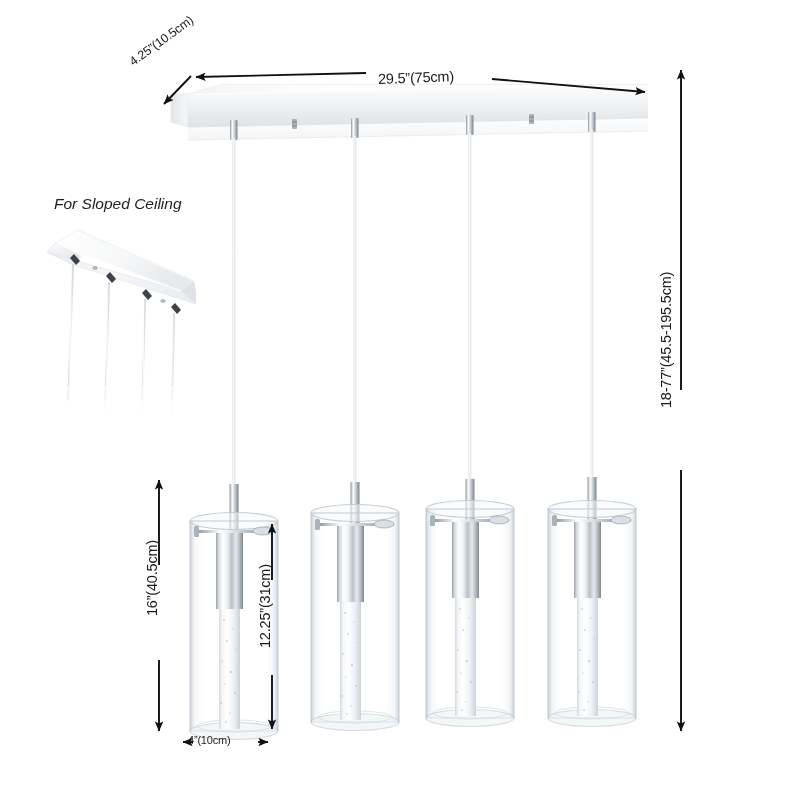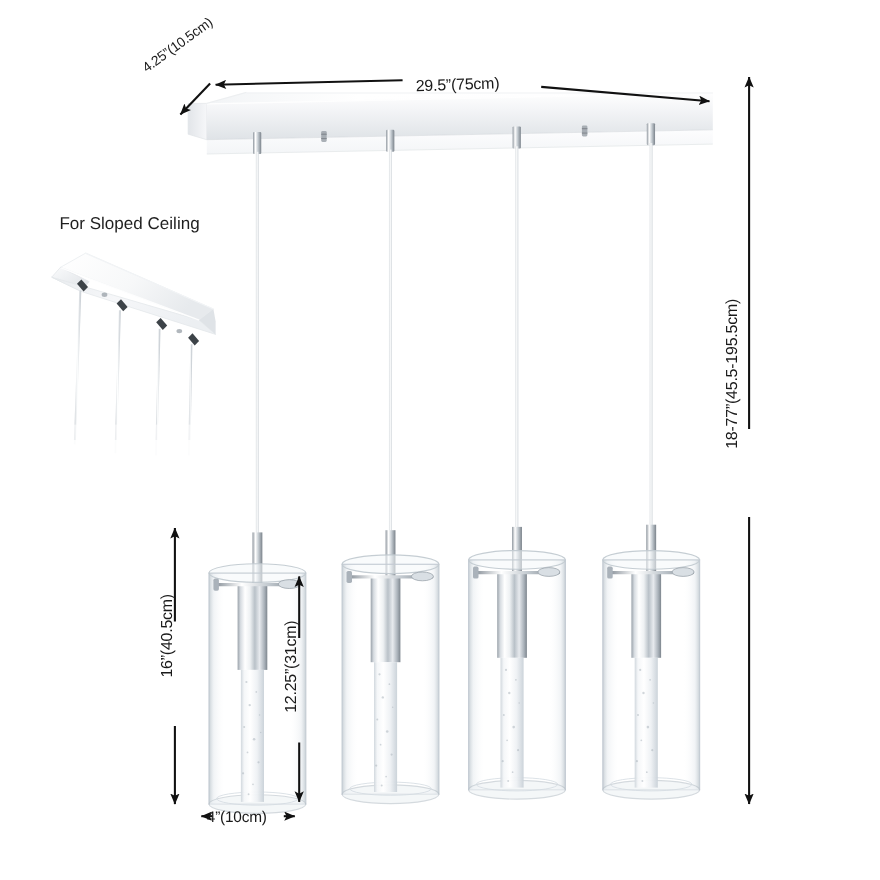--- a/index.html
+++ b/index.html
@@ -35,20 +35,21 @@
     letter-spacing: -0.2px;
   }
   .label-sloped {
     position: absolute;
     left: 54px;
     top: 195px;
     font-size: 15.5px;
     color: #1f1f1f;
     font-family: "Liberation Sans", sans-serif;
     white-space: nowrap;
+    font-style: italic;
   }
   .t-top {
     left: 378px;
     top: 71px;
     font-size: 14.5px;
     transform: rotate(-2.1deg);
     transform-origin: left center;
   }
   .t-depth {
     left: 131px;
@@ -74,21 +75,21 @@
   .t-1225 {
     left: 265px;
     top: 640px;
     font-size: 14.5px;
     transform: rotate(-90deg);
     transform-origin: left center;
   }
   .t-4 {
     left: 188px;
     top: 734px;
-    font-size: 14px;
+    font-size: 11px;
   }
 </style>
 </head>
 <body>
 
 <div id="stage">
 
   <svg class="layer" viewBox="0 0 800 800">
     <defs>
 

